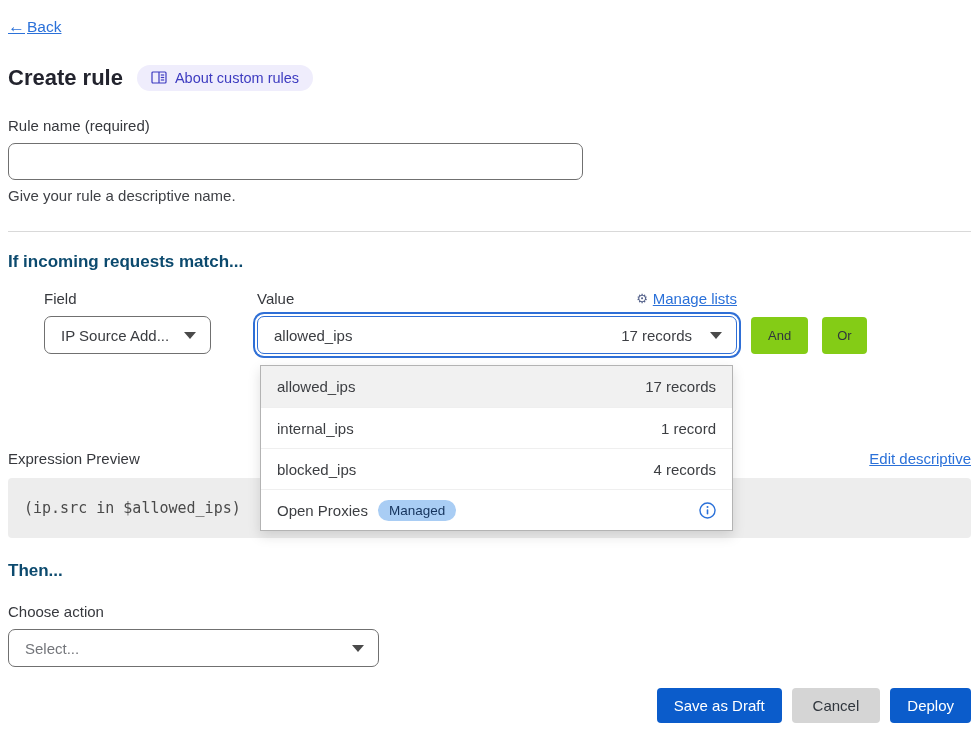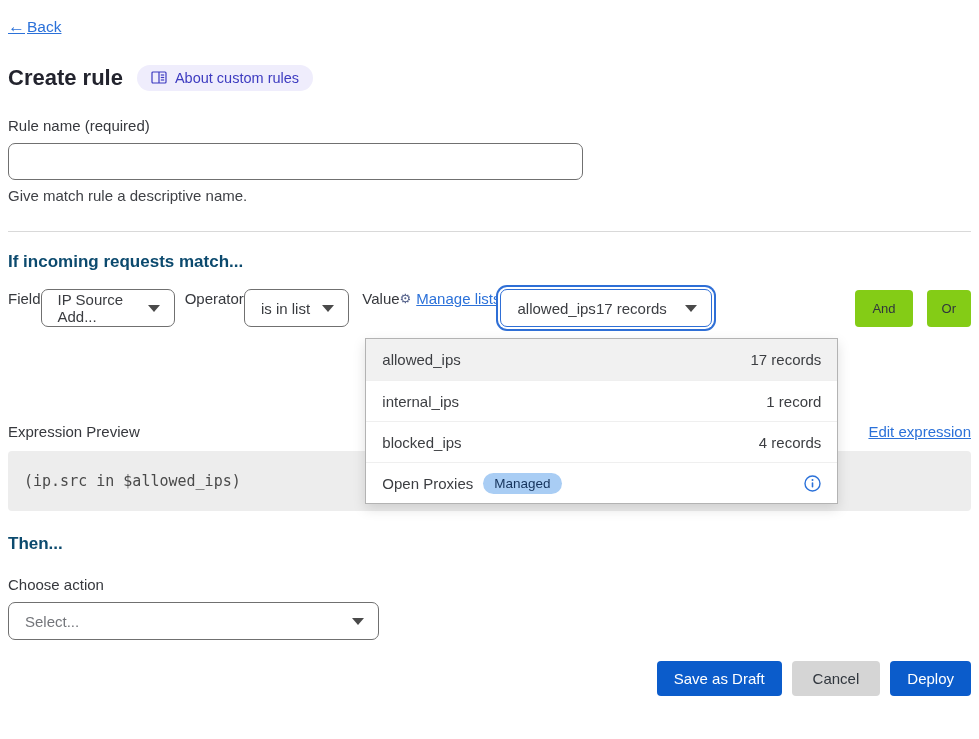--- a/index.html
+++ b/index.html
@@ -38,21 +38,21 @@
     font-size:15px; padding:0 12px; color:#36383d; background:#fff;
   }
   .helper-text { margin-top:7px; font-size:15px; color:#3f4146; }
 
   .divider { margin-top:27px; border:none; border-top:1px solid #d9d9d9; }
 
   .section-heading { margin-top:20px; font-size:17px; font-weight:bold; color:#0c4a6e; }
 
   
   .cond-grid { margin-top:17px; display:flex; align-items:flex-end; }
-  .cond-col { display:flex; flex-direction:row; }
+  .cond-col { display:flex; flex-direction:column;margin-left:36px; }
   .col-field { width:167px; margin-right:10px; }
   .col-operator { width:168px; margin-right:10px; }
   .col-value { width:480px; position:relative; }
   .col-label-row { display:flex; justify-content:space-between; align-items:center; margin-bottom:9px; height:18px; }
   .manage-lists {
     display:inline-flex; align-items:center; gap:5px;
     color:#2b71d9; font-size:15px; cursor:pointer;
   }
   .manage-lists .link-text { text-decoration:underline; }
   .manage-lists .gear { font-size:13px; color:#54618a; text-decoration:none; }
@@ -150,48 +150,39 @@
           <line x1="9.8" y1="9" x2="13.2" y2="9"></line>
         </g>
       </svg>
       <span>About custom rules</span>
     </div>
   </div>
 
   
   <div class="field-label rule-name-label">Rule name (required)</div>
   <input class="rule-name-input" type="text" value="" style="">
-  <div class="helper-text">Give match rule a descriptive name.</div>
+  <div class="helper-text">Give your rule a descriptive name.</div>
 
   <hr class="divider">
 
   
   <div class="section-heading">If incoming requests match...</div>
 
   <div class="cond-grid">
 
     <div class="cond-col col-field">
       <div class="col-label-row">
         <span class="field-label">Field</span>
       </div>
       <div class="select-box">
         <span class="grow">IP Source Add...</span>
         <span class="caret"></span>
       </div>
     </div>
 
-    <div class="cond-col col-operator">
-      <div class="col-label-row">
-        <span class="field-label">Operator</span>
-      </div>
-      <div class="select-box">
-        <span class="grow">is in list</span>
-        <span class="caret"></span>
-      </div>
-    </div>
 
     <div class="cond-col col-value">
       <div class="col-label-row">
         <span class="field-label">Value</span>
         <span class="manage-lists">
           <span class="gear">⚙</span>
           <span class="link-text">Manage lists</span>
         </span>
       </div>
       <div class="select-box value-select">
@@ -235,21 +226,21 @@
       </div>
     </div>
 
     <button class="andor-btn and-btn">And</button>
     <button class="andor-btn or-btn">Or</button>
   </div>
 
   
   <div class="expr-label-row">
     <span class="expr-label">Expression Preview</span>
-    <a class="edit-expression">Edit expression</a>
+    <a class="edit-expression">Edit descriptive</a>
   </div>
   <div class="expr-block">
     <span class="expr-code">(ip.src in $allowed_ips)</span>
   </div>
 
   
   <div class="section-heading then-heading">Then...</div>
   <div class="field-label choose-action-label">Choose action</div>
   <div class="select-box action-select">
     <span class="grow placeholder">Select...</span>

